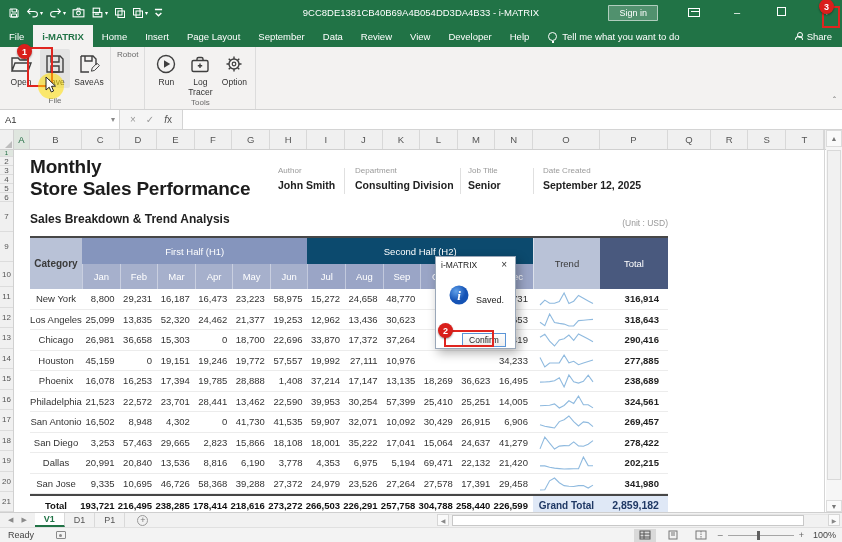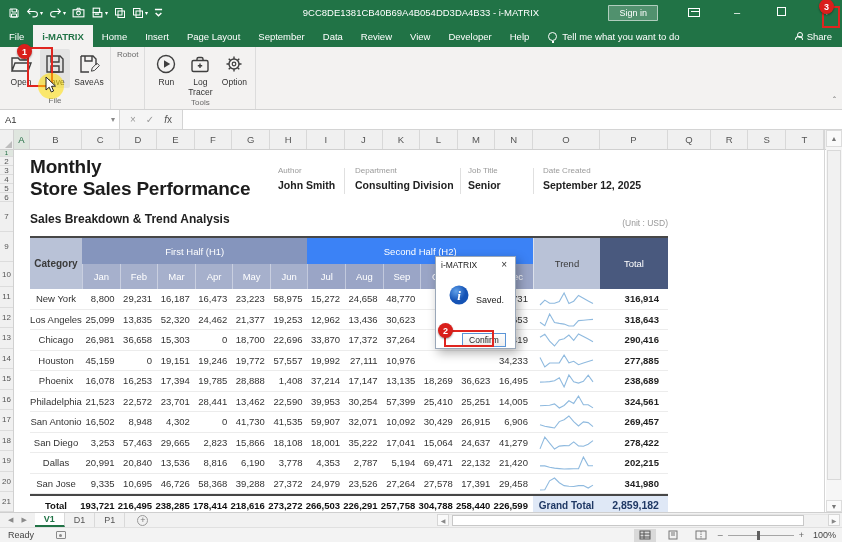--- a/index.html
+++ b/index.html
@@ -70,21 +70,21 @@
   .meta-div{position:absolute;top:18px;width:1px;height:26px;background:#e0e0e0;}
   .sect{position:absolute;left:16px;top:62px;font-size:12px;font-weight:bold;color:#222;}
   .unit{position:absolute;top:68px;font-size:8.5px;color:#999;}
   .tbl{position:absolute;left:16px;top:86px;width:638px;display:grid;
        grid-template-columns:52px repeat(12,37.583px) 67px 68px;
        grid-template-rows:26px 25px repeat(10,20.5px) 20px;
        border-top:2px solid #474747;font-size:9.5px;}
   .hc{display:flex;align-items:center;justify-content:center;}
   .h-cat{background:#b9c2d7;color:#3a3a3a;font-size:10px;font-weight:bold;}
   .h-band1{background:#8595bd;color:#fff;}
-  .h-band2{background:#3b82f6;color:#fff;}
+  .h-band2{background:#0c4a6e;color:#fff;}
   .h-m1{background:#a6b0cc;color:#fff;border-left:1px solid rgba(255,255,255,.4);}
   .h-m2{background:#9aa5c6;color:#fff;border-left:1px solid rgba(255,255,255,.4);}
   .h-trend{background:#b9c2d7;color:#3a3a3a;border-left:1px solid rgba(255,255,255,.5);}
   .h-total{background:#49597e;color:#fff;}
   .dcat{display:flex;align-items:center;justify-content:center;color:#333;font-size:9.5px;border-bottom:1px solid #ececec;}
   .dval{display:flex;align-items:center;justify-content:flex-end;padding-right:5px;color:#333;border-bottom:1px solid #ececec;}
   .dspark{display:flex;align-items:center;justify-content:center;border-bottom:1px solid #ececec;}
   .dtot{display:flex;align-items:center;justify-content:flex-end;padding-right:9px;font-weight:bold;color:#222;border-bottom:1px solid #ececec;}
   .trow{border-top:2px solid #474747;display:flex;align-items:center;font-weight:bold;color:#111;}
   .t-cat{justify-content:center;}
@@ -549,21 +549,21 @@
         </div>
         <div class="dtot" style="grid-area: 10 / 15;">278,422</div>
         <div class="dcat" style="grid-area: 11 / 1;">Dallas</div>
         <div class="dval" style="grid-area: 11 / 2;">20,991</div>
         <div class="dval" style="grid-area: 11 / 3;">20,840</div>
         <div class="dval" style="grid-area: 11 / 4;">13,536</div>
         <div class="dval" style="grid-area: 11 / 5;">8,816</div>
         <div class="dval" style="grid-area: 11 / 6;">6,190</div>
         <div class="dval" style="grid-area: 11 / 7;">3,778</div>
         <div class="dval" style="grid-area: 11 / 8;">4,353</div>
-        <div class="dval" style="grid-area: 11 / 9;">2,787</div>
+        <div class="dval" style="grid-area: 11 / 9;">6,975</div>
         <div class="dval" style="grid-area: 11 / 10;">5,194</div>
         <div class="dval" style="grid-area: 11 / 11;">69,471</div>
         <div class="dval" style="grid-area: 11 / 12;">22,132</div>
         <div class="dval" style="grid-area: 11 / 13;">21,420</div>
         <div class="dspark" style="grid-area: 11 / 14;">
           <svg width="67" height="19">
             <polyline points="7.0,12.9 11.8,12.9 16.6,14.2 21.5,15.1 26.3,15.6 31.1,16.0 35.9,15.9 40.7,15.7 45.5,15.7 50.4,4.0 55.2,12.6 60.0,12.8" fill="none" stroke="#8fbadf" stroke-width="1.1"></polyline>
           </svg>
         </div>
         <div class="dtot" style="grid-area: 11 / 15;">202,215</div>

